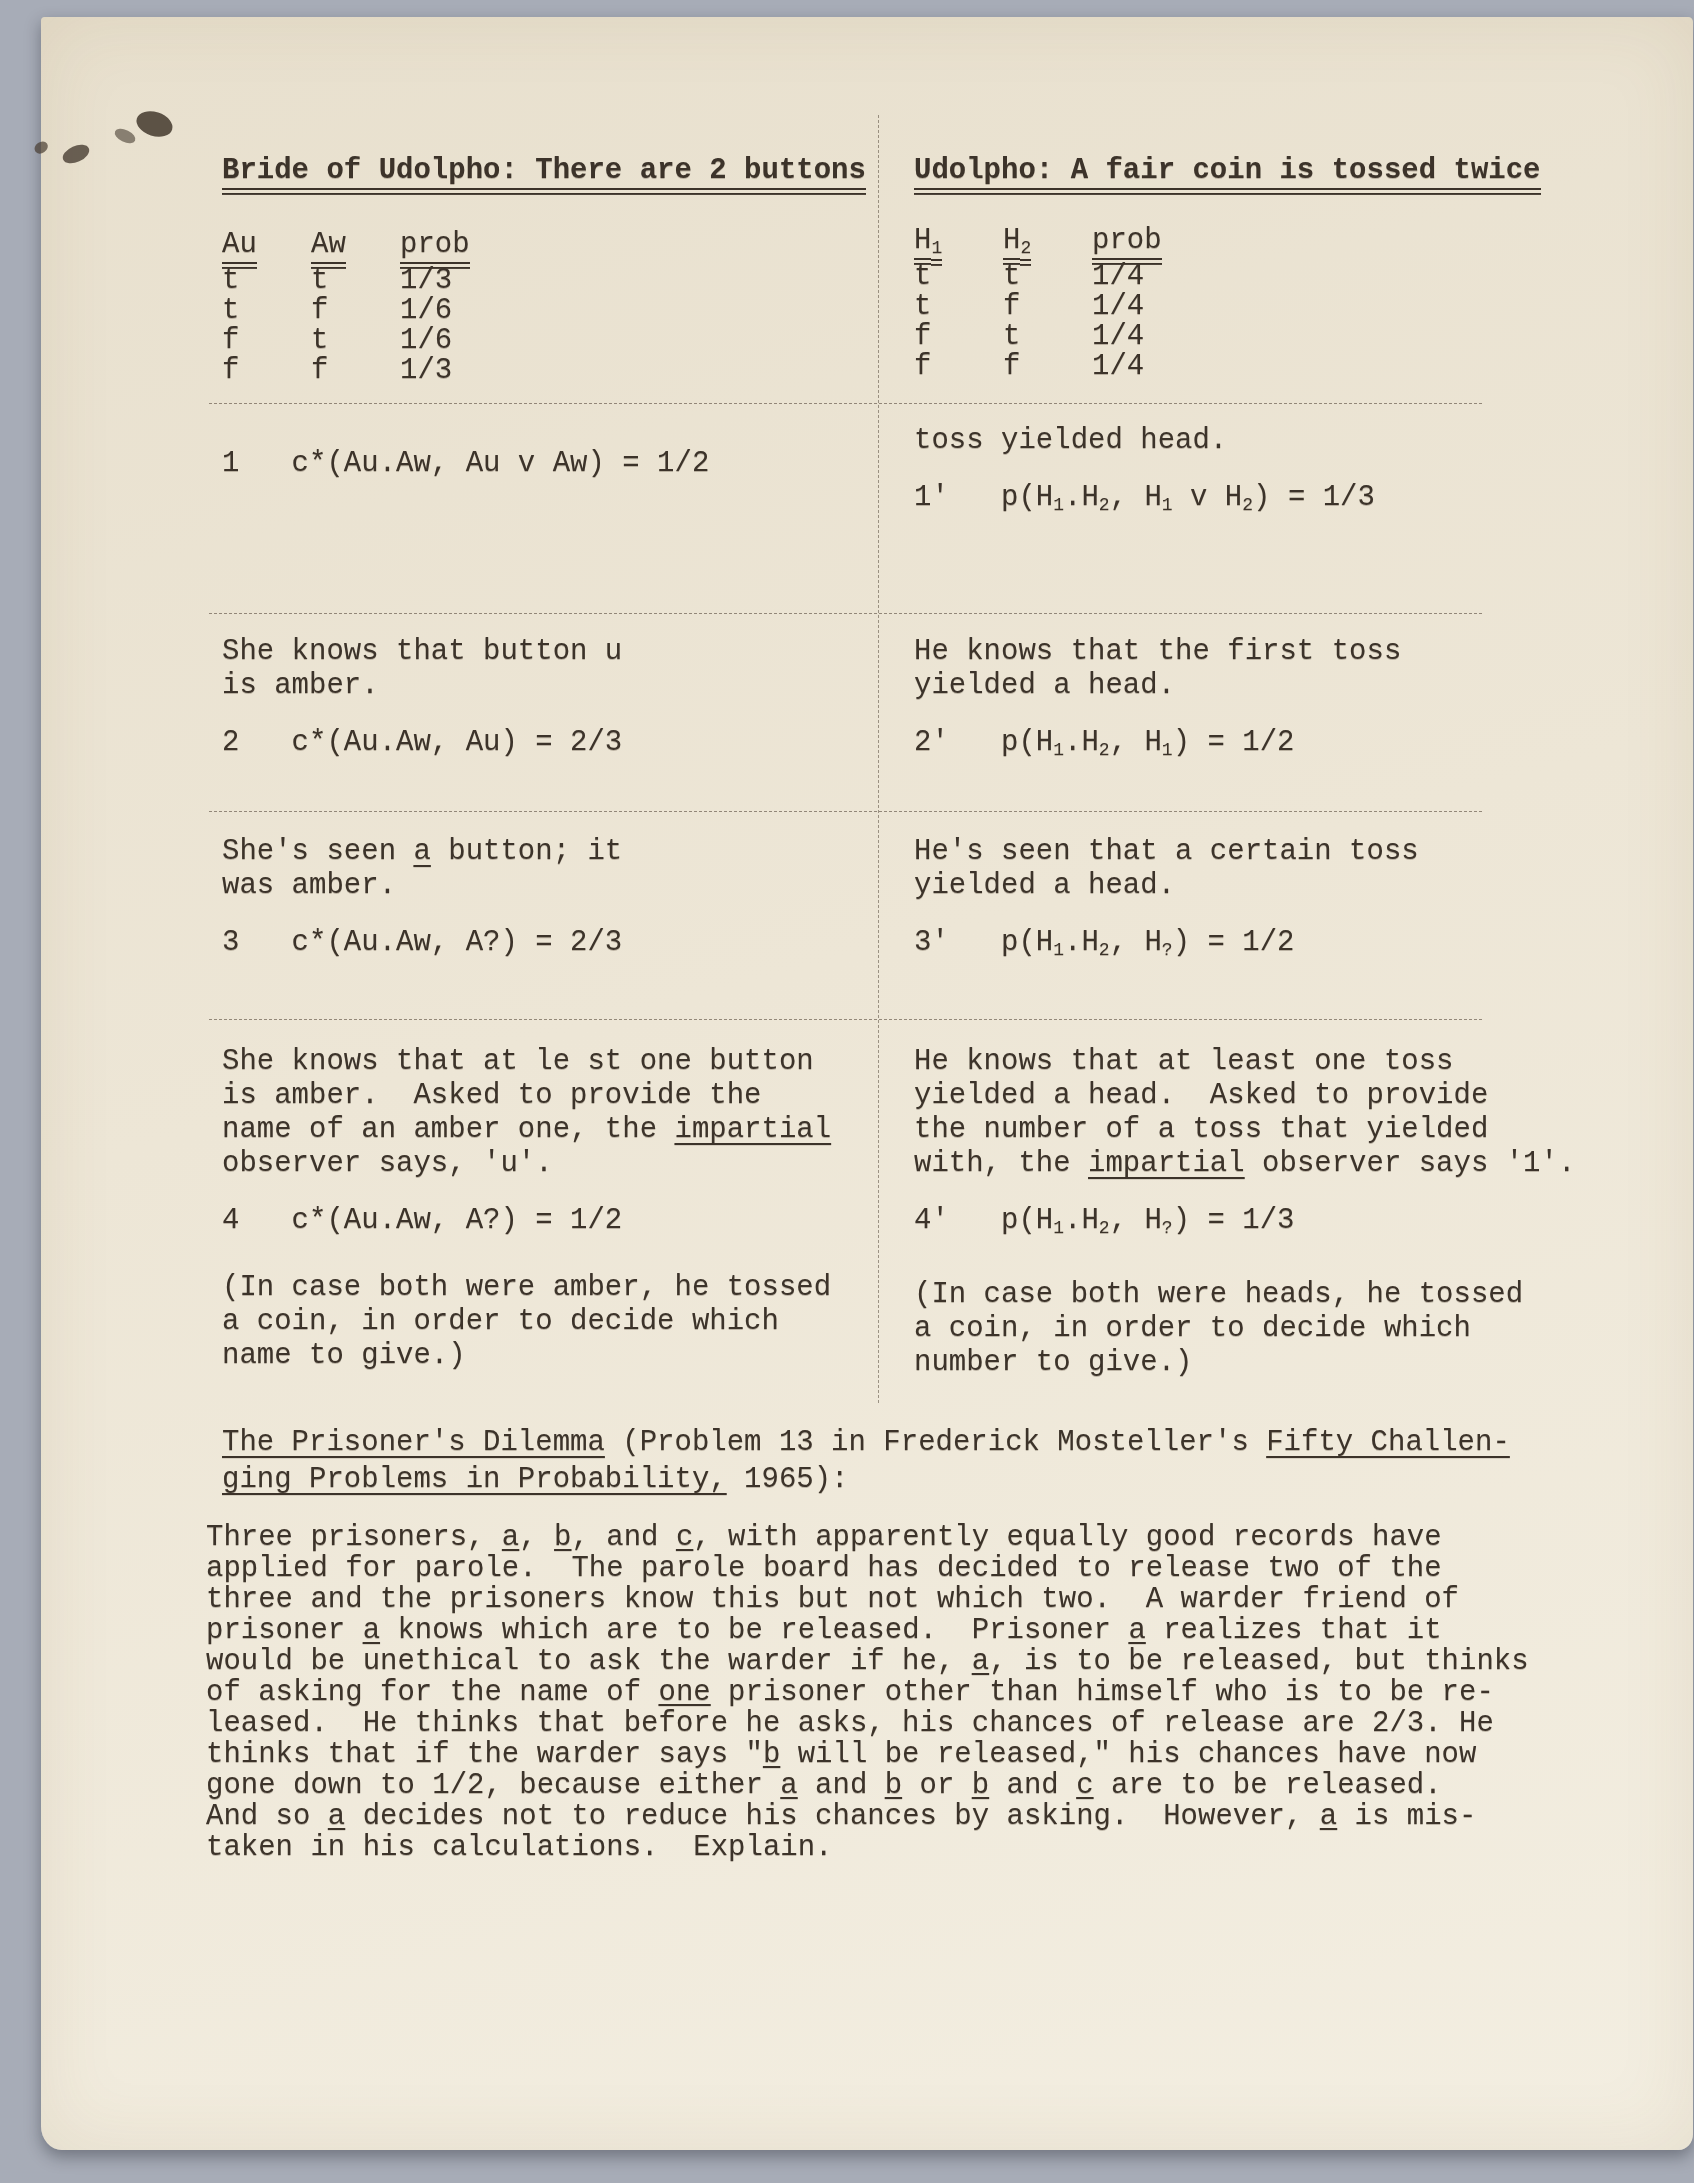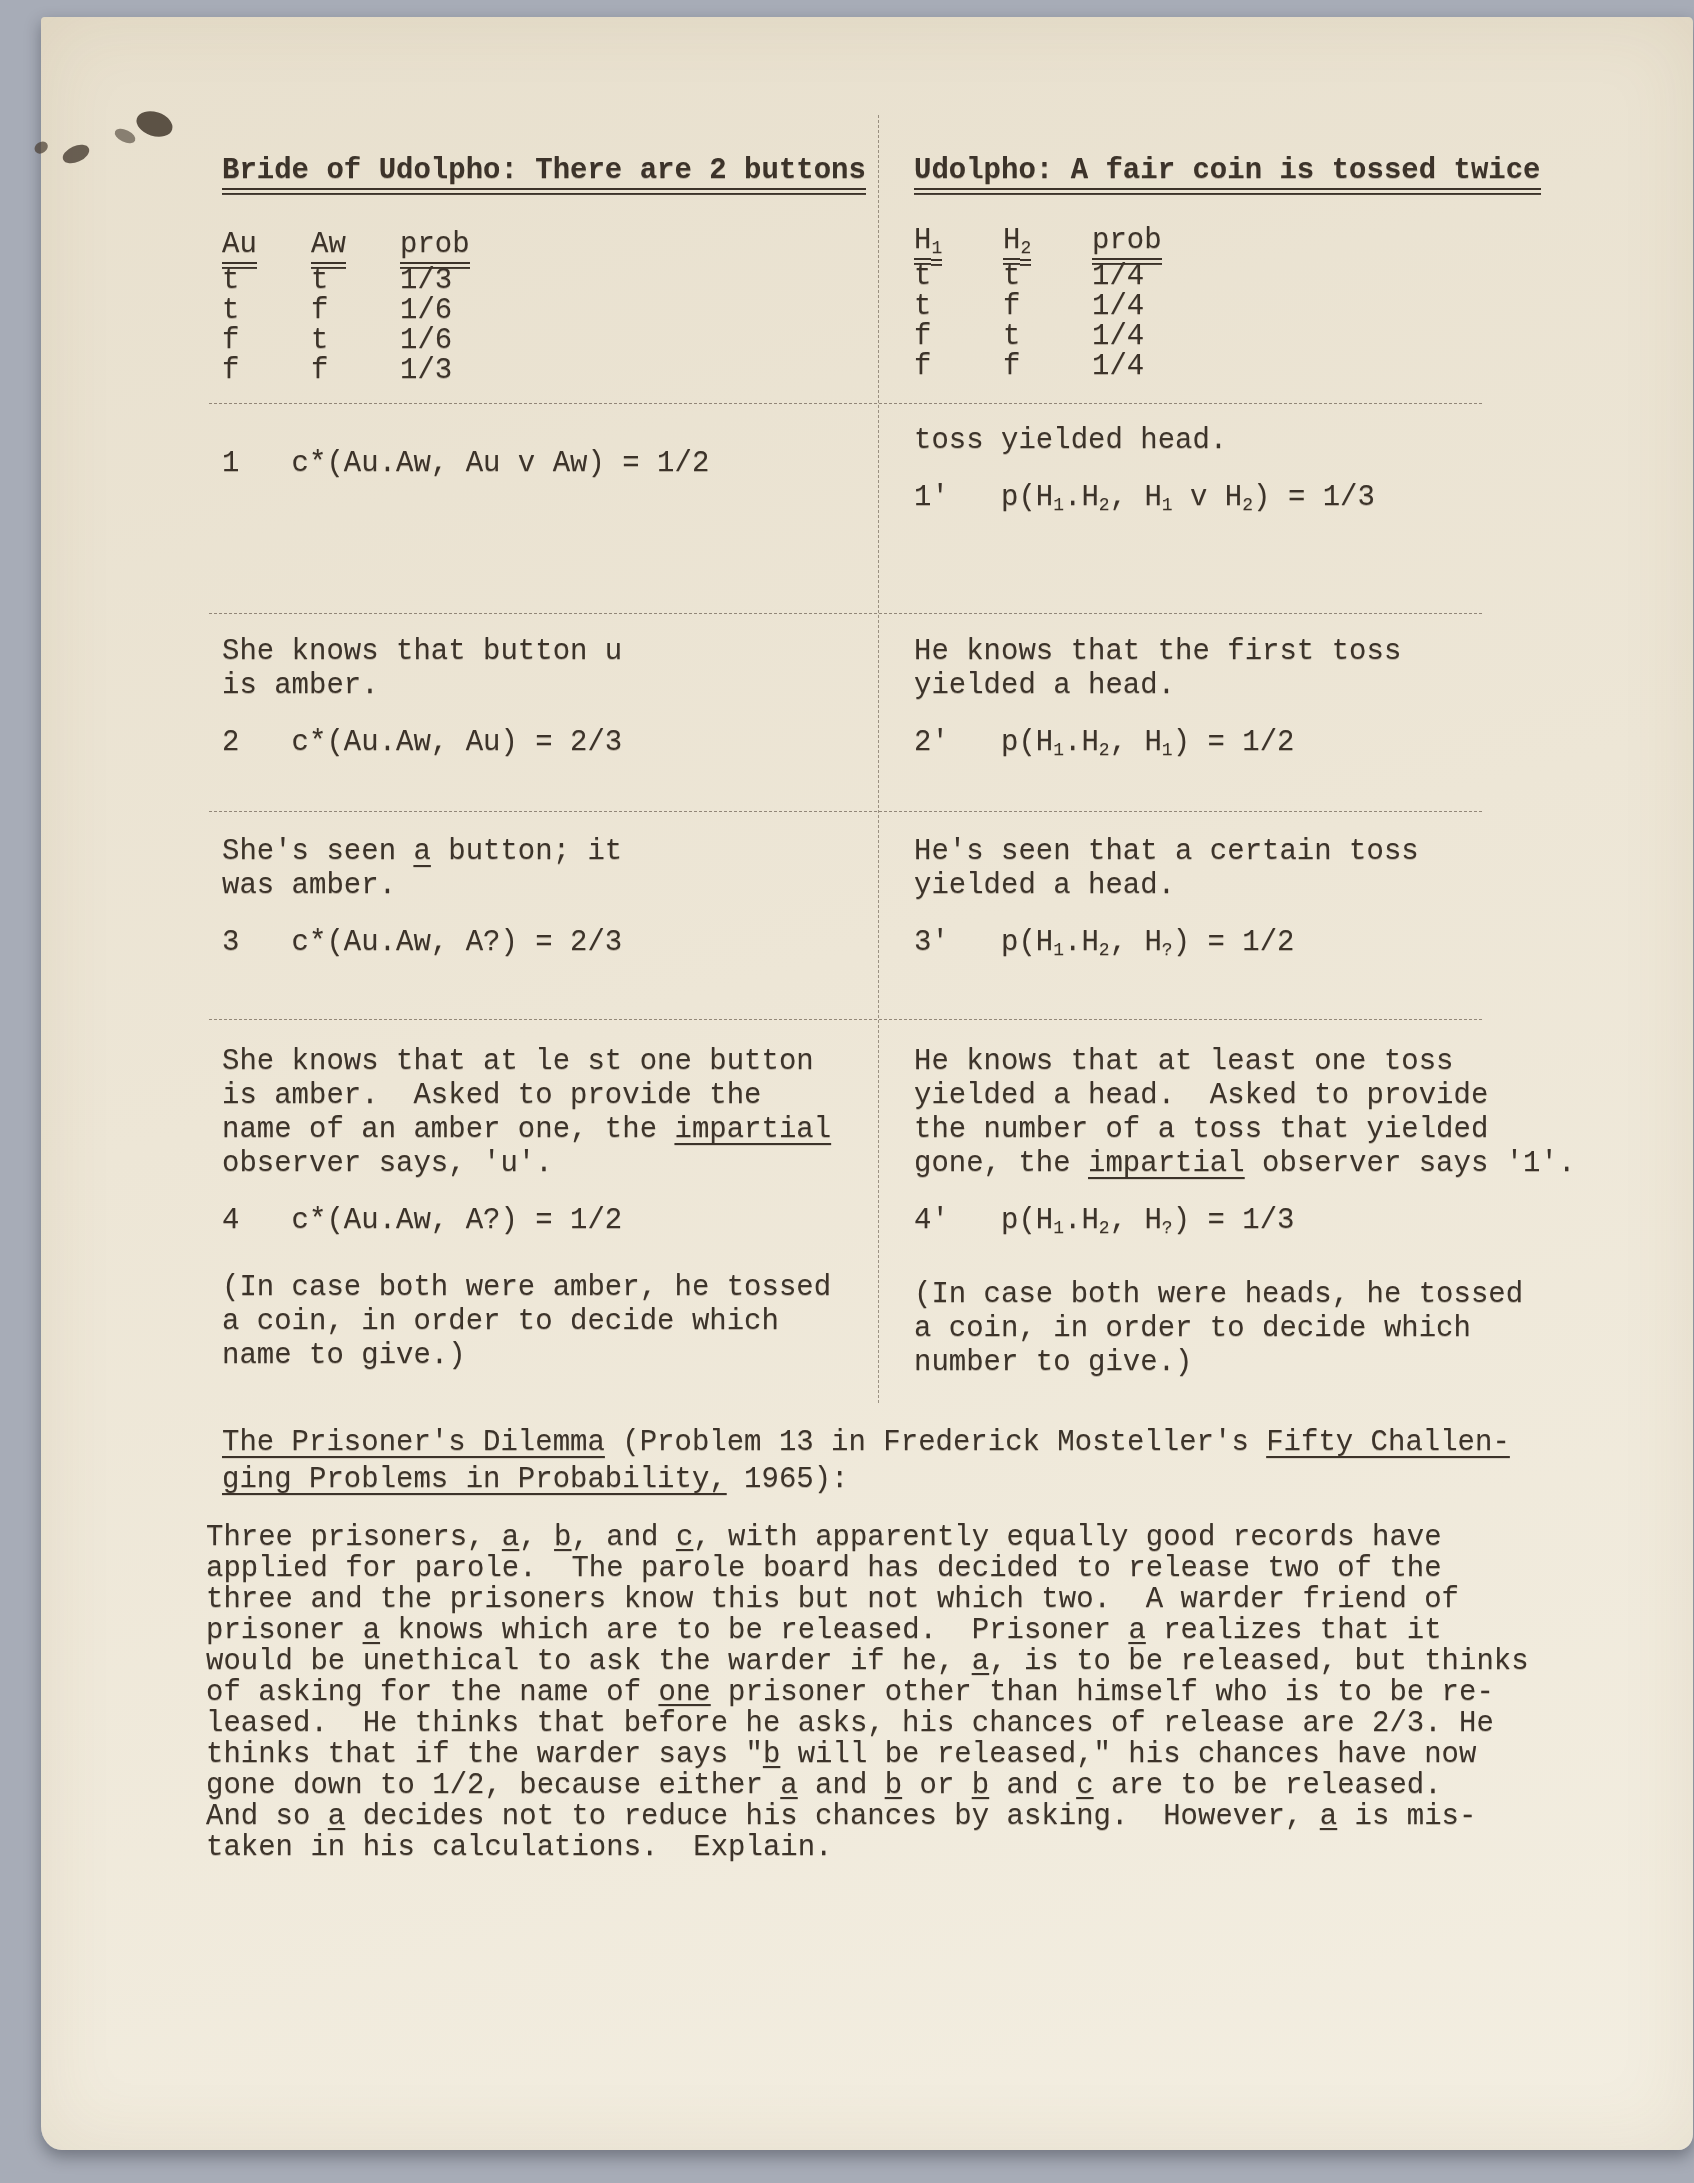--- a/index.html
+++ b/index.html
@@ -162,21 +162,21 @@
           <div class="line"><span>(In case both were amber, he tossed</span></div>
           <div class="line"><span>a coin, in order to decide which</span></div>
           <div class="line"><span>name to give.)</span></div>
         </div>
     </div>
     <div class="cell-right">
       <div>
           <div class="line"><span>He knows that at least one toss</span></div>
           <div class="line"><span>yielded a head.  Asked to provide</span></div>
           <div class="line"><span>the number of a toss that yielded</span></div>
-          <div class="line"><span>gone, the </span><span class="u">impartial</span><span> observer says '1'.</span></div>
+          <div class="line"><span>with, the </span><span class="u">impartial</span><span> observer says '1'.</span></div>
         </div>
       <div class="formula"><span>4'   p(H</span><span class="sub">1</span><span>.H</span><span class="sub">2</span><span>, H</span><span class="sub">?</span><span>) = 1/3</span></div>
       <div class="note">
           <div class="line"><span>(In case both were heads, he tossed</span></div>
           <div class="line"><span>a coin, in order to decide which</span></div>
           <div class="line"><span>number to give.)</span></div>
         </div>
     </div>
   </div>
 

